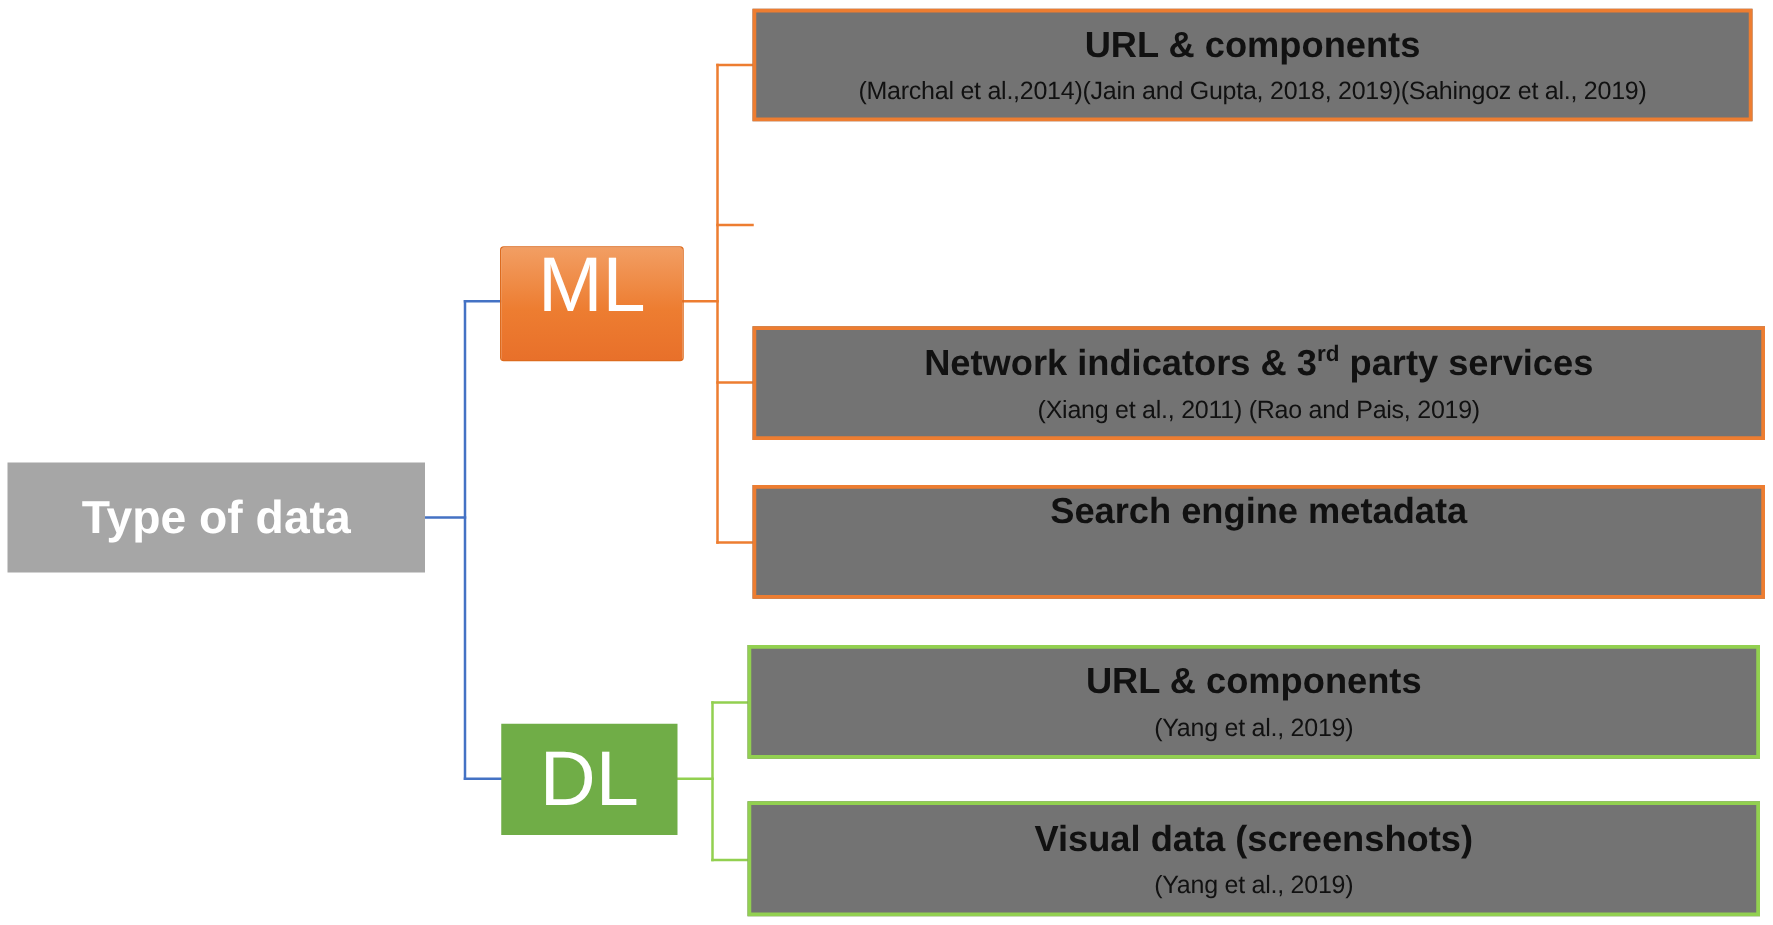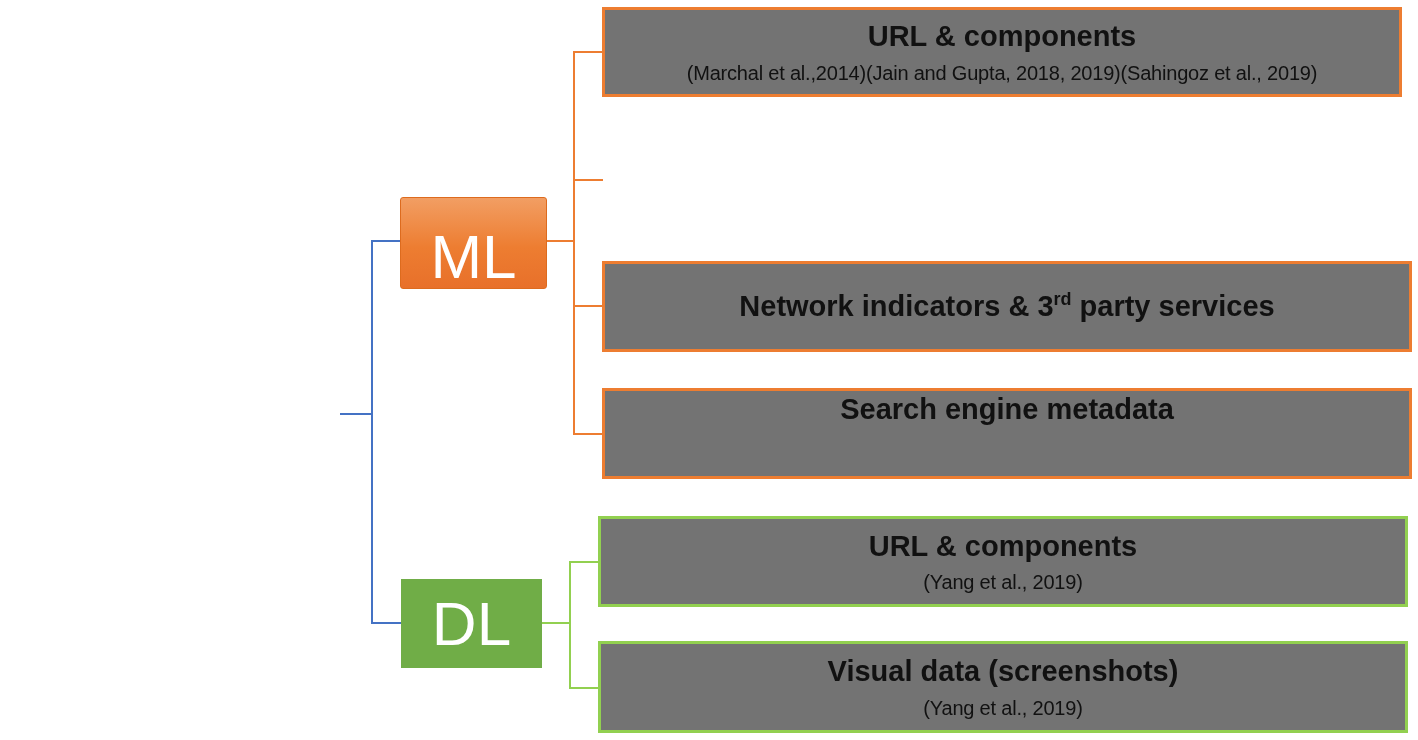--- a/index.html
+++ b/index.html
@@ -55,21 +55,21 @@
     background: var(--gray);
     display: flex; align-items: center; justify-content: center;
     color: #ffffff; font-weight: bold; font-size: 37px;
   }
   .ml-node {
     position: absolute;
     left: 400px; top: 197px; width: 145px; height: 90px;
     background: linear-gradient(180deg, var(--orange-light) 0%, var(--orange) 55%, var(--orange-dark) 100%);
     border: 1px solid #DD6B1E;
     border-radius: 3px;
-    display: flex; align-items: flex-end; justify-content: center;
+    display: flex; align-items: flex-start; justify-content: center;
     color: #ffffff; font-size: 62px; line-height: 1;
   }
   .dl-node {
     position: absolute;
     left: 401px; top: 579px; width: 141px; height: 89px;
     background: var(--green-fill);
     display: flex; align-items: center; justify-content: center;
     color: #ffffff; font-size: 62px; line-height: 1;
   }
 
@@ -124,37 +124,41 @@
   <div class="line orange l-ml-b1"></div>
   <div class="line orange l-ml-b2"></div>
   <div class="line orange l-ml-b3"></div>
   <div class="line orange l-ml-b4"></div>
 
   <div class="line green l-dl-stub"></div>
   <div class="line green l-dl-trunk"></div>
   <div class="line green l-dl-b1"></div>
   <div class="line green l-dl-b2"></div>
 
+  <div class="root-node">
+    <span>Type of data</span>
+  </div>
 
   <div class="ml-node">
     <span>ML</span>
   </div>
 
   <div class="dl-node">
     <span>DL</span>
   </div>
 
   <div class="leaf orange b1">
     <div class="leaf-title"><span>URL &amp; components</span><sup></sup><span></span></div>
     <div class="leaf-citation">(Marchal et al.,2014)(Jain and Gupta, 2018, 2019)(Sahingoz et al., 2019)</div>
   </div>
 
 
   <div class="leaf orange b3">
     <div class="leaf-title"><span>Network indicators &amp; 3</span><sup>rd</sup><span> party services</span></div>
+    <div class="leaf-citation">(Xiang et al., 2011) (Rao and Pais, 2019)</div>
   </div>
 
   <div class="leaf orange b4">
     <div class="leaf-title"><span>Search engine metadata</span><sup></sup><span></span></div>
   </div>
 
   <div class="leaf green b5">
     <div class="leaf-title"><span>URL &amp; components</span><sup></sup><span></span></div>
     <div class="leaf-citation">(Yang et al., 2019)</div>
   </div>

